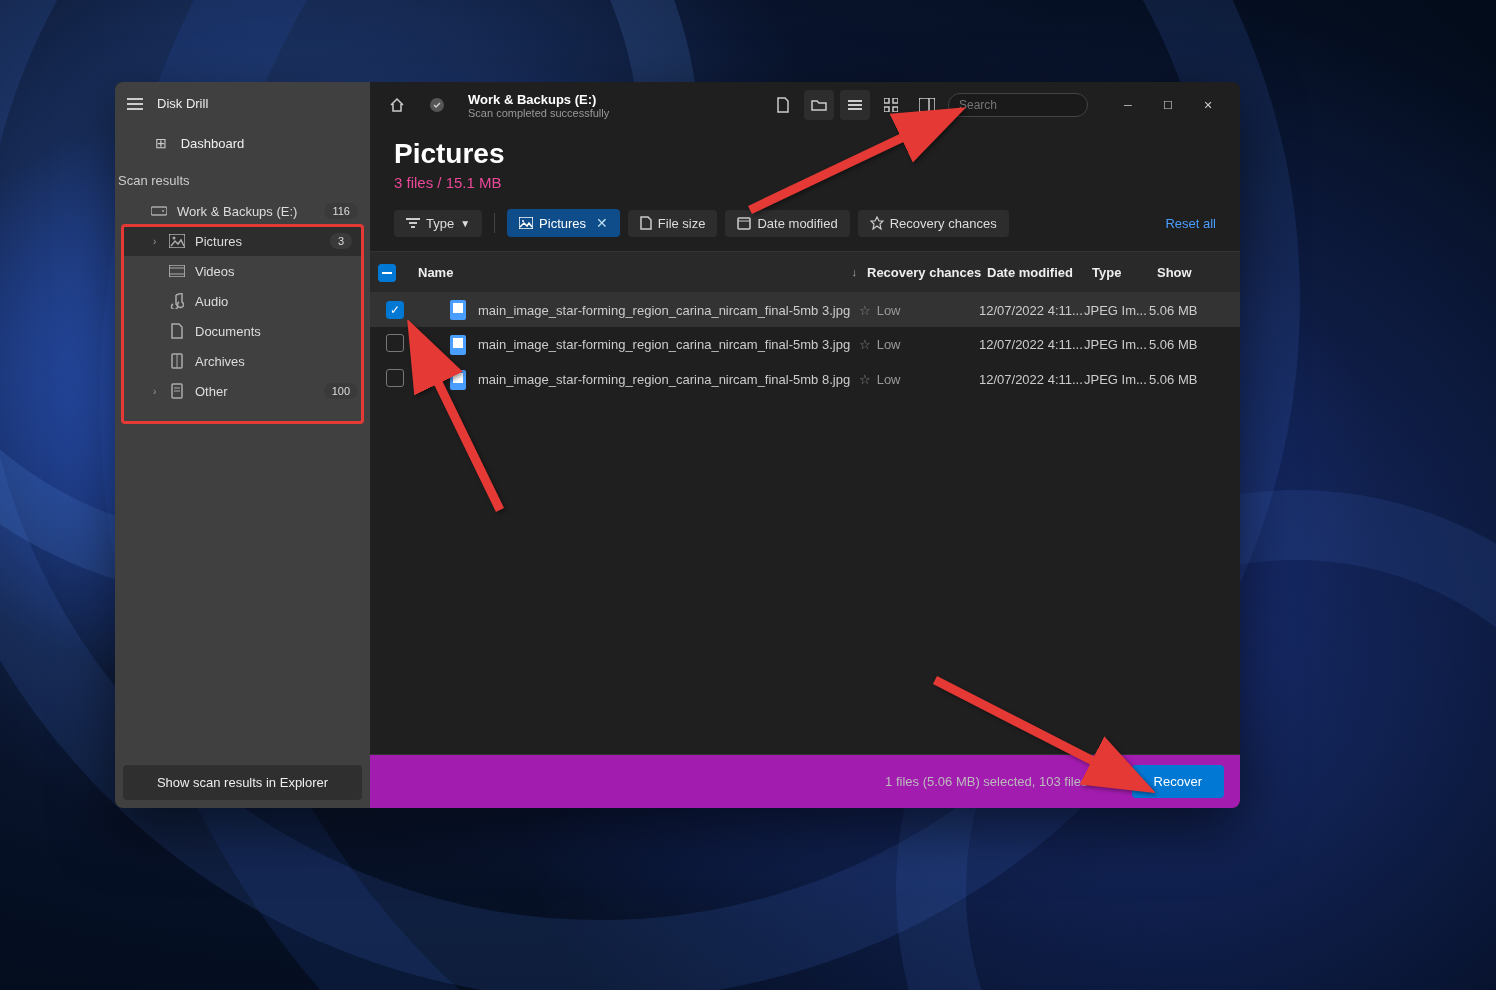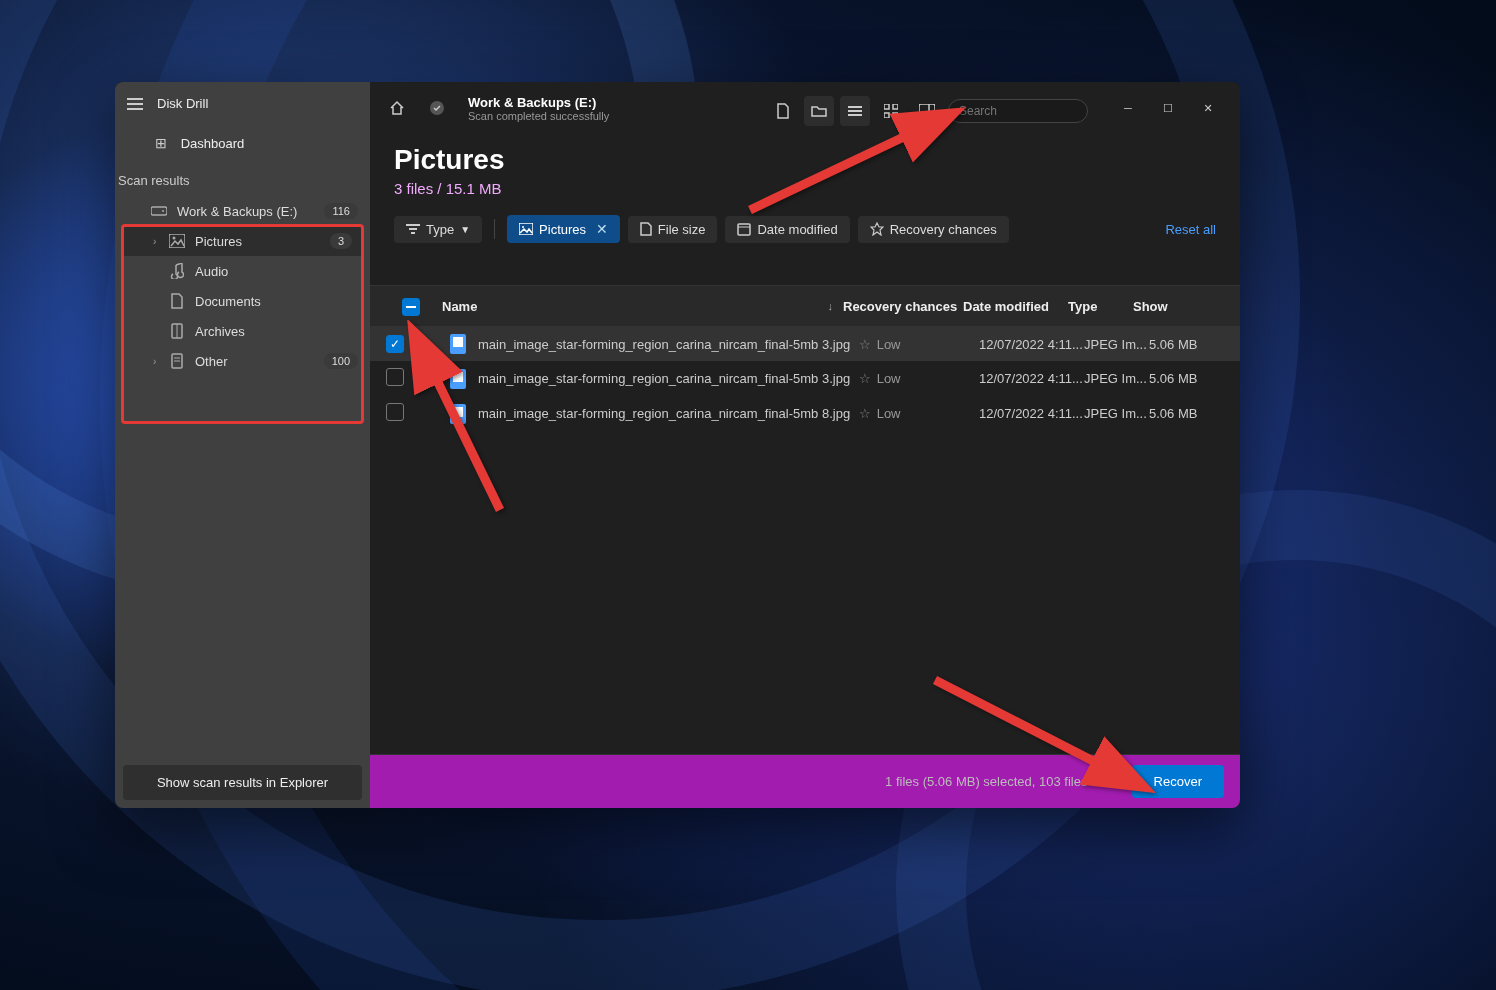--- a/index.html
+++ b/index.html
@@ -134,21 +134,21 @@
     }
     .icon-btn {
       width: 30px; height: 30px;
       display: inline-flex; align-items: center; justify-content: center;
       color: #ccc; cursor: pointer; border-radius: 4px;
     }
     .icon-btn.filled { background: #2d2d2d; }
     .drive-info { flex: 0 0 auto; margin-left: 6px; margin-right: auto; }
     .drive-title { color: #fff; font-size: 13px; font-weight: 600; }
     .drive-sub { color: #999; font-size: 11px; }
-    .titlebar-icons { display: flex; gap: 6px; align-items: center; margin-top: 6px; }
+    .titlebar-icons { display: flex; gap: 6px; align-items: center; }
     .search-box {
       width: 140px;
       display: flex; align-items: center;
       background: #1a1a1a;
       border: 1px solid #444;
       border-radius: 15px;
       padding: 4px 10px;
       gap: 8px;
     }
     .search-box input {
@@ -157,44 +157,44 @@
     }
     .win-controls { display: flex; gap: 0; margin-left: 10px; }
     .win-btn {
       width: 40px; height: 30px;
       display: inline-flex; align-items: center; justify-content: center;
       color: #ccc; font-size: 11px; cursor: pointer;
     }
 
     .content-header { padding: 10px 24px 10px; }
     .page-title { color: #fff; font-size: 28px; font-weight: 600; }
-    .page-sub { color: #f0abfc; font-size: 15px; margin-top: 4px; }
+    .page-sub { color: #ec4899; font-size: 15px; margin-top: 4px; }
 
     .filter-bar {
       display: flex; align-items: center; gap: 8px;
       padding: 8px 24px 14px;
     }
     .chip {
       display: inline-flex; align-items: center; gap: 6px;
       background: #2d2d2d; color: #ddd;
       padding: 6px 12px; border-radius: 4px;
       font-size: 13px; cursor: pointer;
     }
     .chip.active { background: #0f4d8a; color: #fff; }
     .chip-close { color: #bde; font-size: 14px; margin-left: 4px; }
     .filter-divider { width: 1px; height: 20px; background: #444; margin: 0 4px; }
     .reset-link { margin-left: auto; color: #4a9eff; font-size: 13px; cursor: pointer; }
 
     .table-header {
       display: flex; align-items: center;
-      padding: 10px 32px;
+      padding: 10px 8px;
       background: #292929;
       border-top: 1px solid #333;
       border-bottom: 1px solid #333;
-      font-size: 13px; color: #eee; font-weight: 600; margin-top: 28px;
+      font-size: 13px; color: #eee; font-weight: 600;
     }
     .col-check { width: 40px; }
     .col-name { flex: 1; display: flex; align-items: center; }
     .col-recovery { width: 120px; }
     .col-date { width: 105px; }
     .col-type { width: 65px; }
     .col-size { width: 75px; }
     .sort-arrow { margin-left: auto; margin-right: 10px; color: #aaa; font-size: 11px; }
 
     .table-body { flex: 1; overflow: auto; }
@@ -291,20 +291,30 @@
           <svg width="16" height="14" viewBox="0 0 16 14">
               <rect x="0" y="0" width="16" height="14" rx="2" fill="none" stroke="#aaa" stroke-width="1.5"></rect>
               <circle cx="5" cy="4" r="1.5" fill="#aaa"></circle>
               <path d="M2 12 L6 7 L9 10 L12 6 L15 12" fill="none" stroke="#aaa" stroke-width="1.5"></path>
             </svg>
         </span>
         <span class="tree-label">Pictures</span>
         <span class="tree-badge">3</span>
       </div>
 
+      <div class="tree-item nested">
+        <span class="tree-chevron"></span>
+        <span class="tree-icon">
+          <svg width="16" height="12" viewBox="0 0 16 12">
+              <rect x="0" y="0" width="16" height="12" rx="2" fill="none" stroke="#aaa" stroke-width="1.5"></rect>
+              <rect x="0" y="3" width="16" height="6" fill="none" stroke="#aaa" stroke-width="1"></rect>
+            </svg>
+        </span>
+        <span class="tree-label">Videos</span>
+      </div>
 
       <div class="tree-item nested">
         <span class="tree-chevron"></span>
         <span class="tree-icon">
           <svg width="14" height="16" viewBox="0 0 14 16">
               <path d="M6 2 L6 11 A3 3 0 1 1 3 11" fill="none" stroke="#aaa" stroke-width="1.5"></path>
               <path d="M6 2 L12 0 L12 9 A3 3 0 1 1 9 9" fill="none" stroke="#aaa" stroke-width="1.5"></path>
             </svg>
         </span>
         <span class="tree-label">Audio</span>

